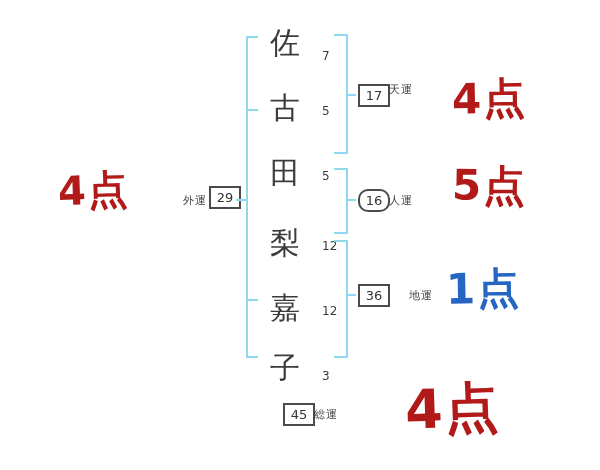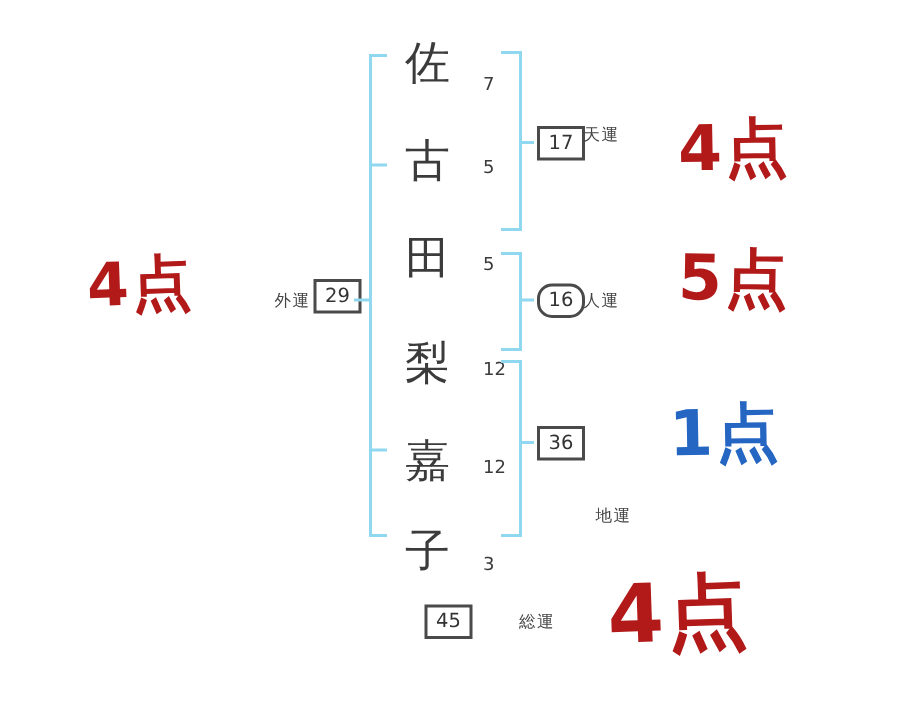--- a/index.html
+++ b/index.html
@@ -109,20 +109,20 @@
   <div class="abs fortune-label" style="left:389px; top:195px;">人運</div>
   <div class="abs score score-red" style="left:452px; top:165px; font-size:42px; transform:rotate(1deg);">5点</div>
 
   <div>
     <div class="bracket-line" style="left:346px; top:240px; width:2px;  height:118px;"></div>
     <div class="bracket-line" style="left:334px; top:240px; width:12px; height:2px;"></div>
     <div class="bracket-line" style="left:334px; top:356px; width:12px; height:2px;"></div>
     <div class="bracket-line" style="left:346px; top:294px; width:10px; height:2px;"></div>
   </div>
   <div class="abs fortune-box" style="left:358px; top:284px;">36</div>
-  <div class="abs fortune-label" style="left:397px; top:290px;margin-top:48px;">地運</div>
+  <div class="abs fortune-label" style="left:409px; top:290px;">地運</div>
   <div class="abs score score-blue" style="left:446px; top:268px; font-size:42px; transform:rotate(-1deg);">1点</div>
 
   <div class="abs fortune-box" style="left:283px; top:403px;">45</div>
-  <div class="abs fortune-label" style="left:314px; top:409px;padding-left:32px;">総運</div>
+  <div class="abs fortune-label" style="left:314px; top:409px;">総運</div>
   <div class="abs score score-red" style="left:405px; top:382px; font-size:54px; transform:rotate(-2deg);">4点</div>
 
 </div>
 
 </body></html>

